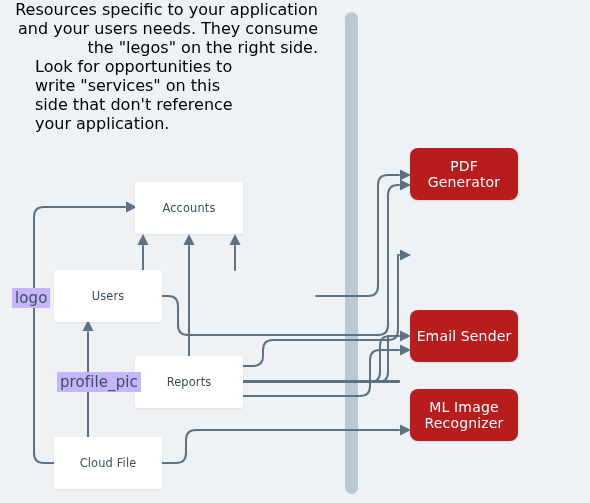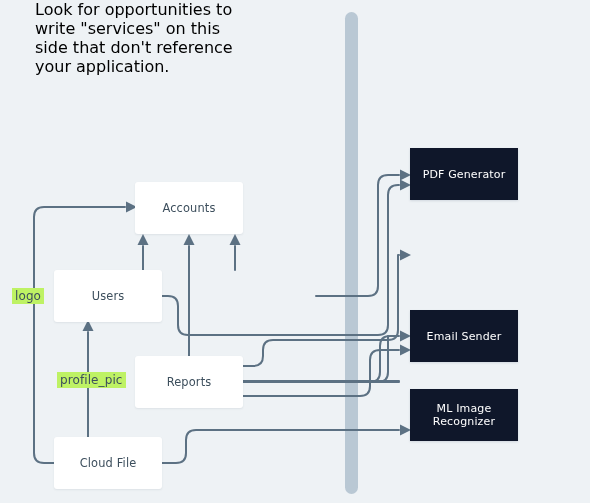--- a/index.html
+++ b/index.html
@@ -75,57 +75,58 @@
     letter-spacing: 0.15px;
     box-sizing: border-box;
   }
   .node.app {
     background: #ffffff;
     color: #3d4f5d;
     border-radius: 3px;
     box-shadow: 0 1px 2px rgba(70,90,110,0.10);
   }
   .node.service {
-    background: #0f172a;
+    background: #b91c1c;
     color: #ffffff;
-    border-radius: 0;
+    border-radius: 8px;
     box-shadow: 0 1px 2px rgba(70,90,110,0.16);
-    font-size: 11px;
+    font-size: 14px;
   }
   .node.service span { padding: 0 6px; }
 
   #node-accounts  { left: 135px; top: 182px; }
   #node-users     { left:  54px; top: 270px; }
   #node-invoices  { left: 208px; top: 270px; }
   #node-reports   { left: 135px; top: 356px; }
   #node-cloudfile { left:  54px; top: 437px; }
 
   #node-pdf   { left: 410px; top: 148px; }
   #node-url   { left: 410px; top: 229px; }
   #node-email { left: 410px; top: 310px; }
   #node-ml    { left: 410px; top: 389px; align-items: center; }
 
   
   .edge-label {
     position: absolute;
     color: #3d4f5d;
-    font-size: 12px;
+    font-size: 15px;
     letter-spacing: 0.1px;
     white-space: nowrap;
-    background: #bef264;
+    background: #c4b5fd;
     padding: 1px 3px;
   }
   #label-logo        { left: 12px;  top: 288px; }
   #label-profile-pic { left: 57px;  top: 372px; }
 </style>
 </head>
 <body>
 
 <div id="canvas">
 
+  <div id="caption-left">Resources specific to your application and your users needs. They consume the "legos" on the right side.</div>
   <div id="caption-right">Look for opportunities to write "services" on this side that don't reference your application.</div>
 
   <div id="divider"></div>
 
   <svg id="wires" viewBox="0 0 590 503" xmlns="http://www.w3.org/2000/svg">
 
     <path d="M54,463 L44,463 Q34,463 34,453 L34,217 Q34,207 44,207 L125,207"></path>
     <polygon class="head" points="126,201.5 137,207 126,212.5"></polygon>
 
     <path d="M88,437 L88,332"></path>

